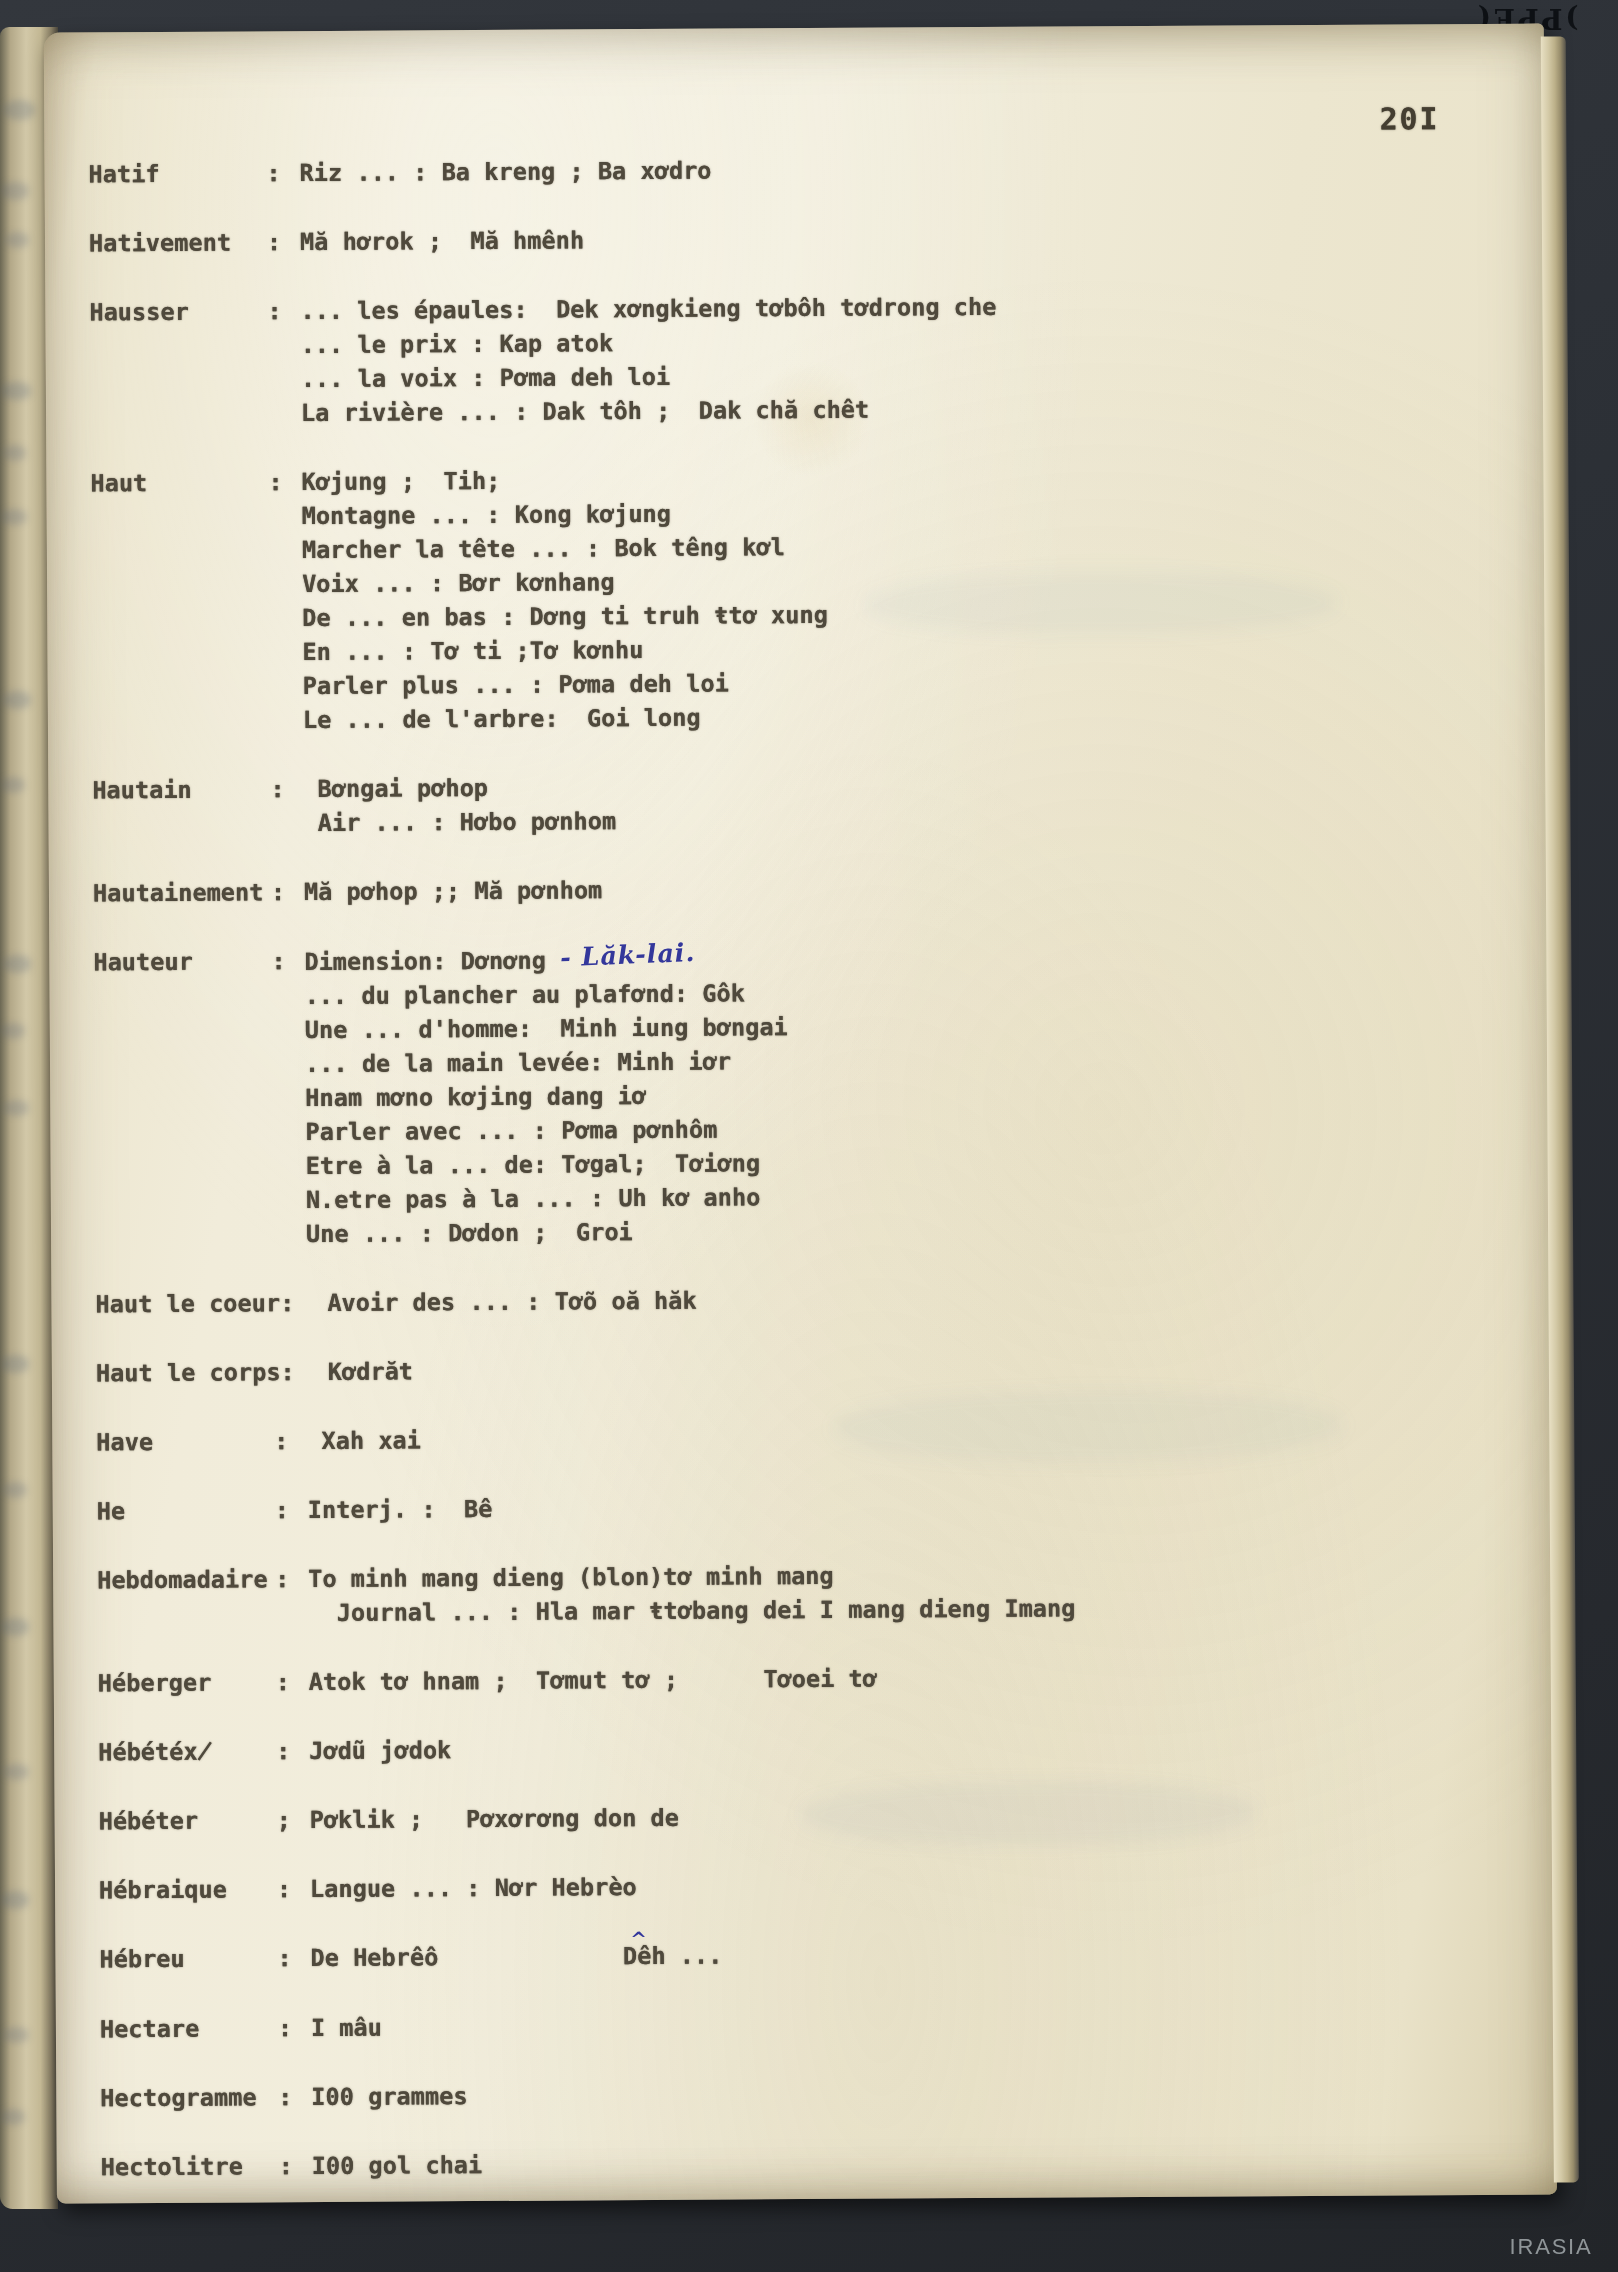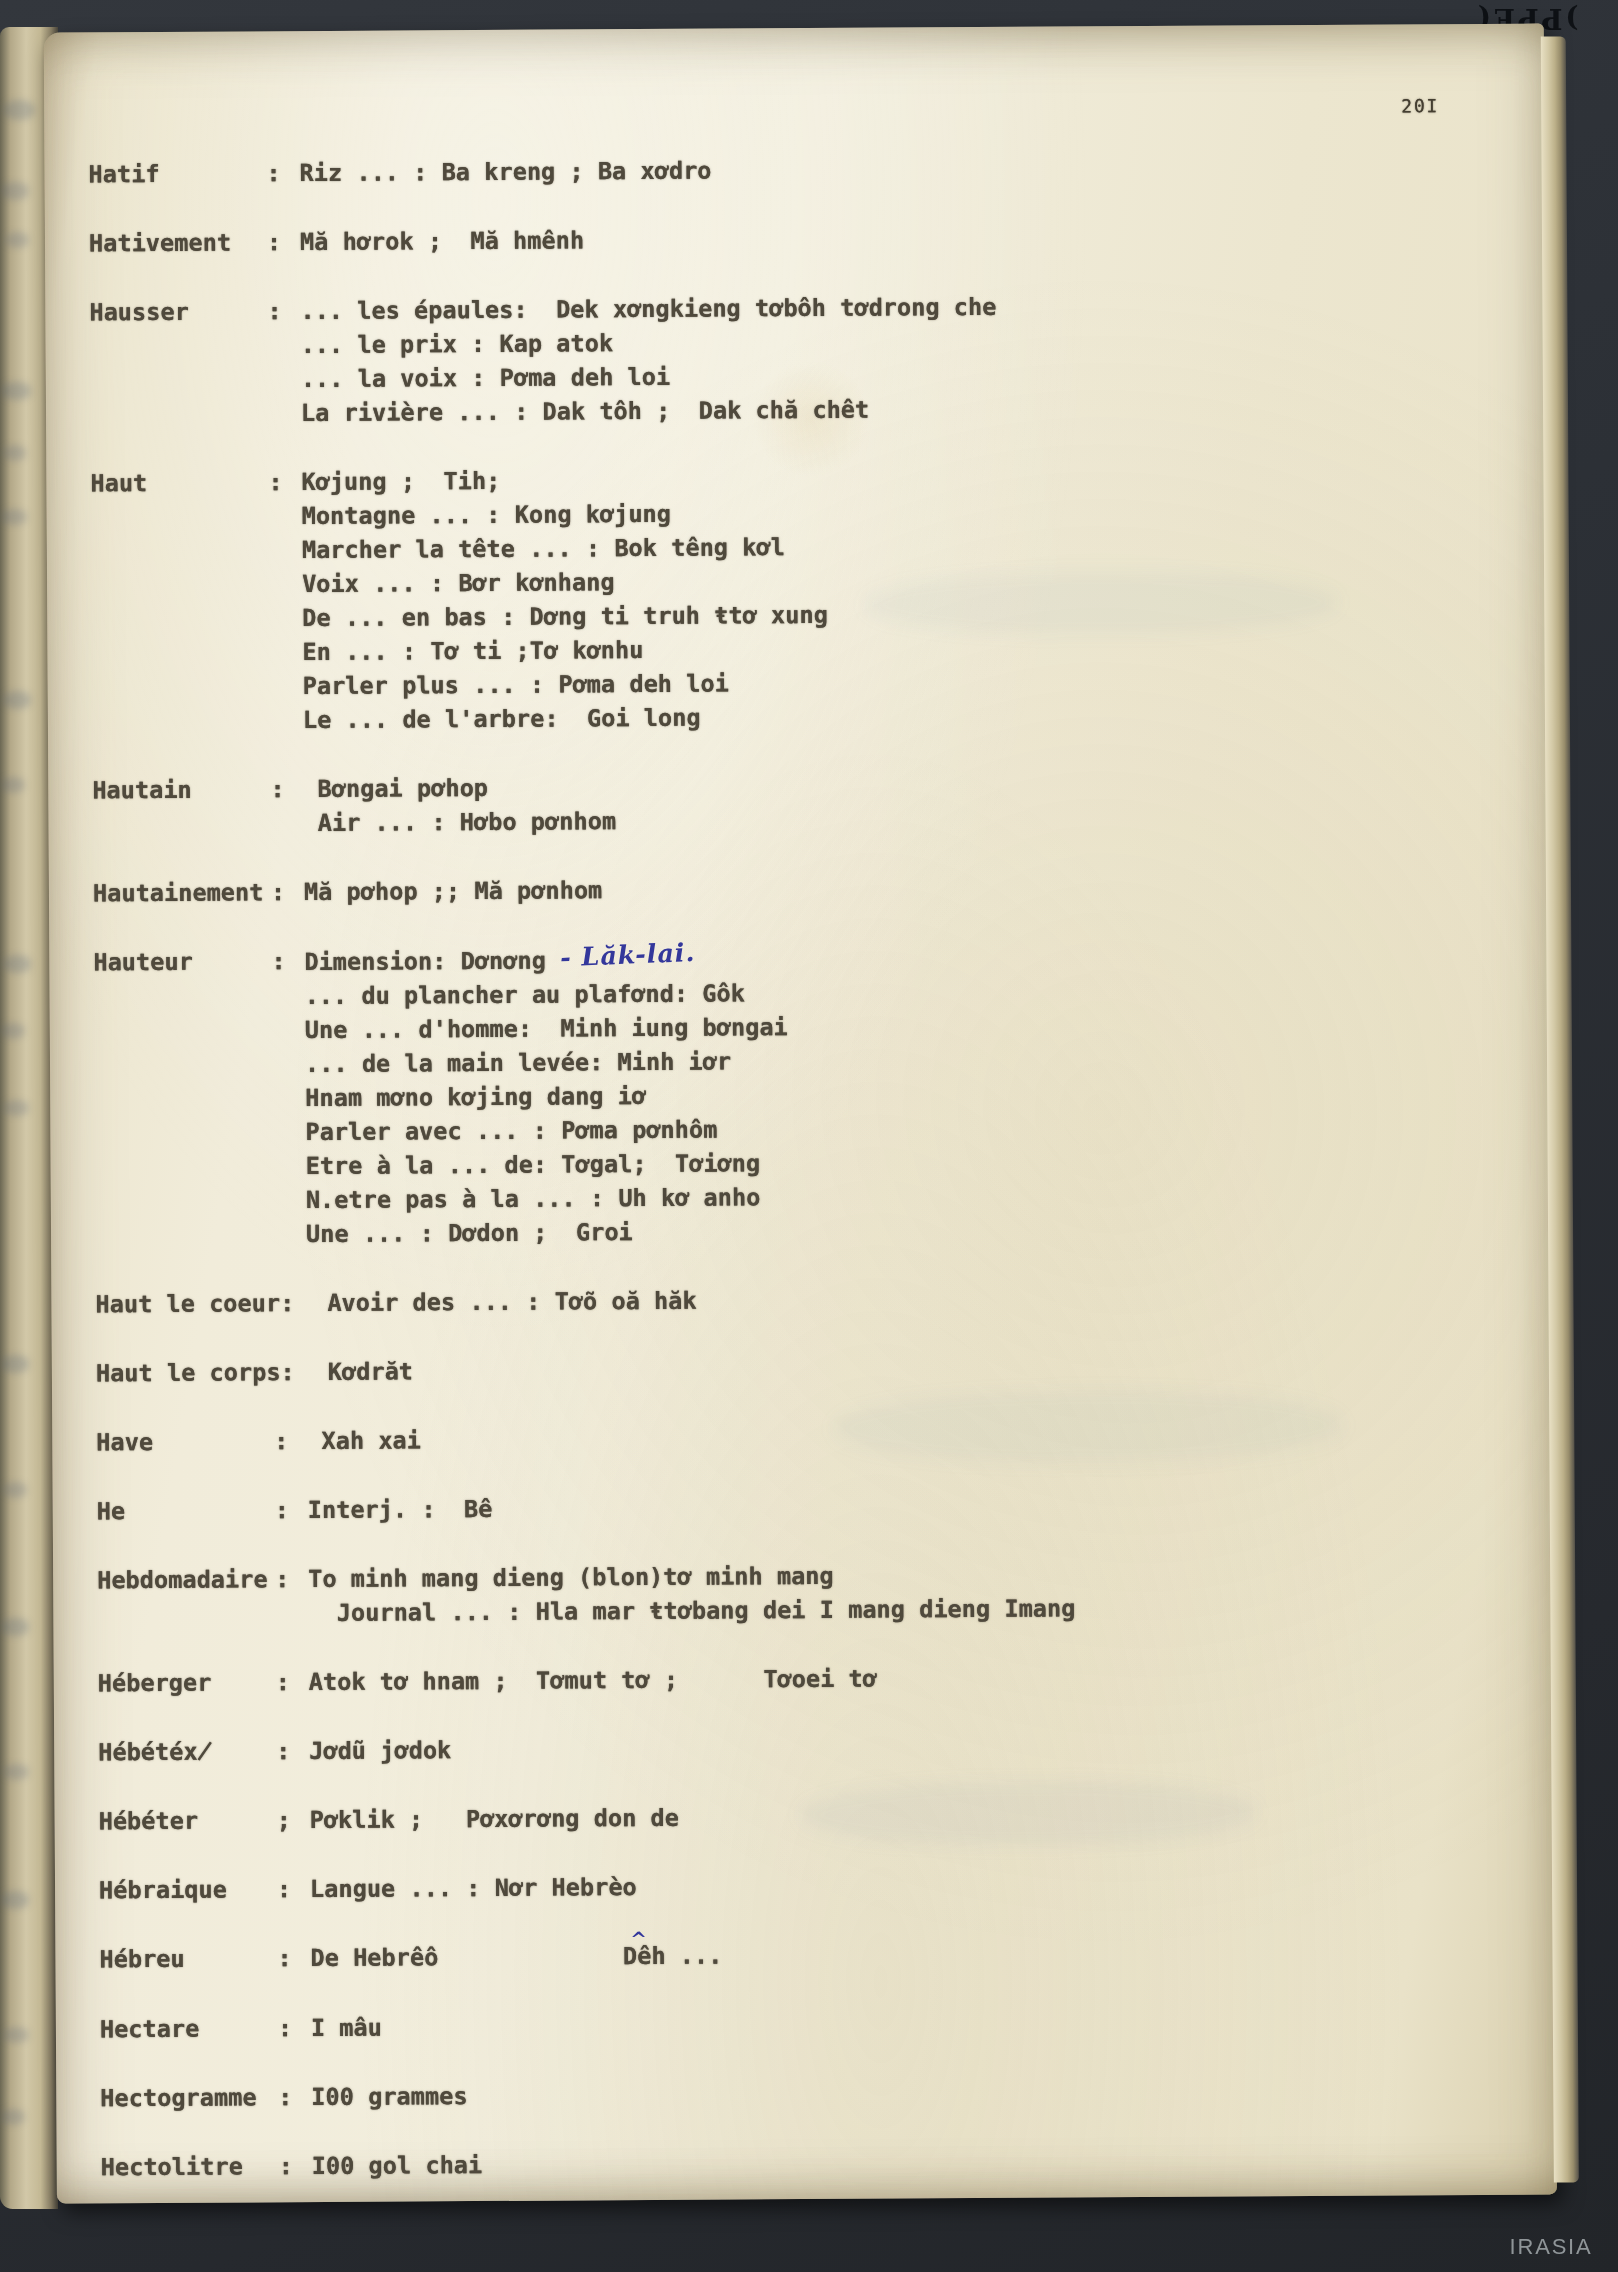--- a/index.html
+++ b/index.html
@@ -26,21 +26,21 @@
   .page::before{content:"";position:absolute;inset:0;border-radius:inherit;pointer-events:none;
         background:radial-gradient(ellipse at 30% 8%,rgba(255,255,250,.35),transparent 40%),
                    radial-gradient(ellipse at 70% 50%,rgba(210,190,140,.12),transparent 55%),
                    radial-gradient(ellipse at 55% 90%,rgba(200,185,140,.15),transparent 45%),
                    radial-gradient(circle at 51% 18%,rgba(190,150,60,.12),transparent 3%);}
   
   .page-edge-right{position:absolute;top:12.7px;right:-22px;width:25.5px;height:2146px;
         background:linear-gradient(90deg,#e8e0c4 0%,#d3c9a6 30%,#bcb089 55%,#978c6b 78%,#55524a 100%);
         border-radius:0 5.5px 5.5px 0;}
   .page-inner{position:absolute;inset:0;}
-  .page-number{position:absolute;top:71px;right:105px;font-weight:normal;font-size:18px;
+  .page-number{position:absolute;top:77px;right:105px;font-weight:bold;font-size:30px;
         color:#443e31;letter-spacing:1.8px;
         text-shadow:0 0 0.9px rgba(68,62,49,.9),0 0 2.7px rgba(68,62,49,.3);}
   .entries{position:absolute;left:44px;top:125px;width:1418px;}
   .entry{display:flex;align-items:flex-start;margin-bottom:35px;
         font-weight:bold;font-size:23.6px;line-height:34px;color:#4f493c;
         text-shadow:0 0 0.9px rgba(80,72,58,.85),0 0 2.7px rgba(80,72,58,.28);}
   .headword{flex:0 0 auto;min-width:178px;white-space:pre;}
   .sep{flex:0 0 auto;min-width:33px;white-space:pre;}
   .def{flex:1 1 auto;}
   .line{white-space:pre;}

